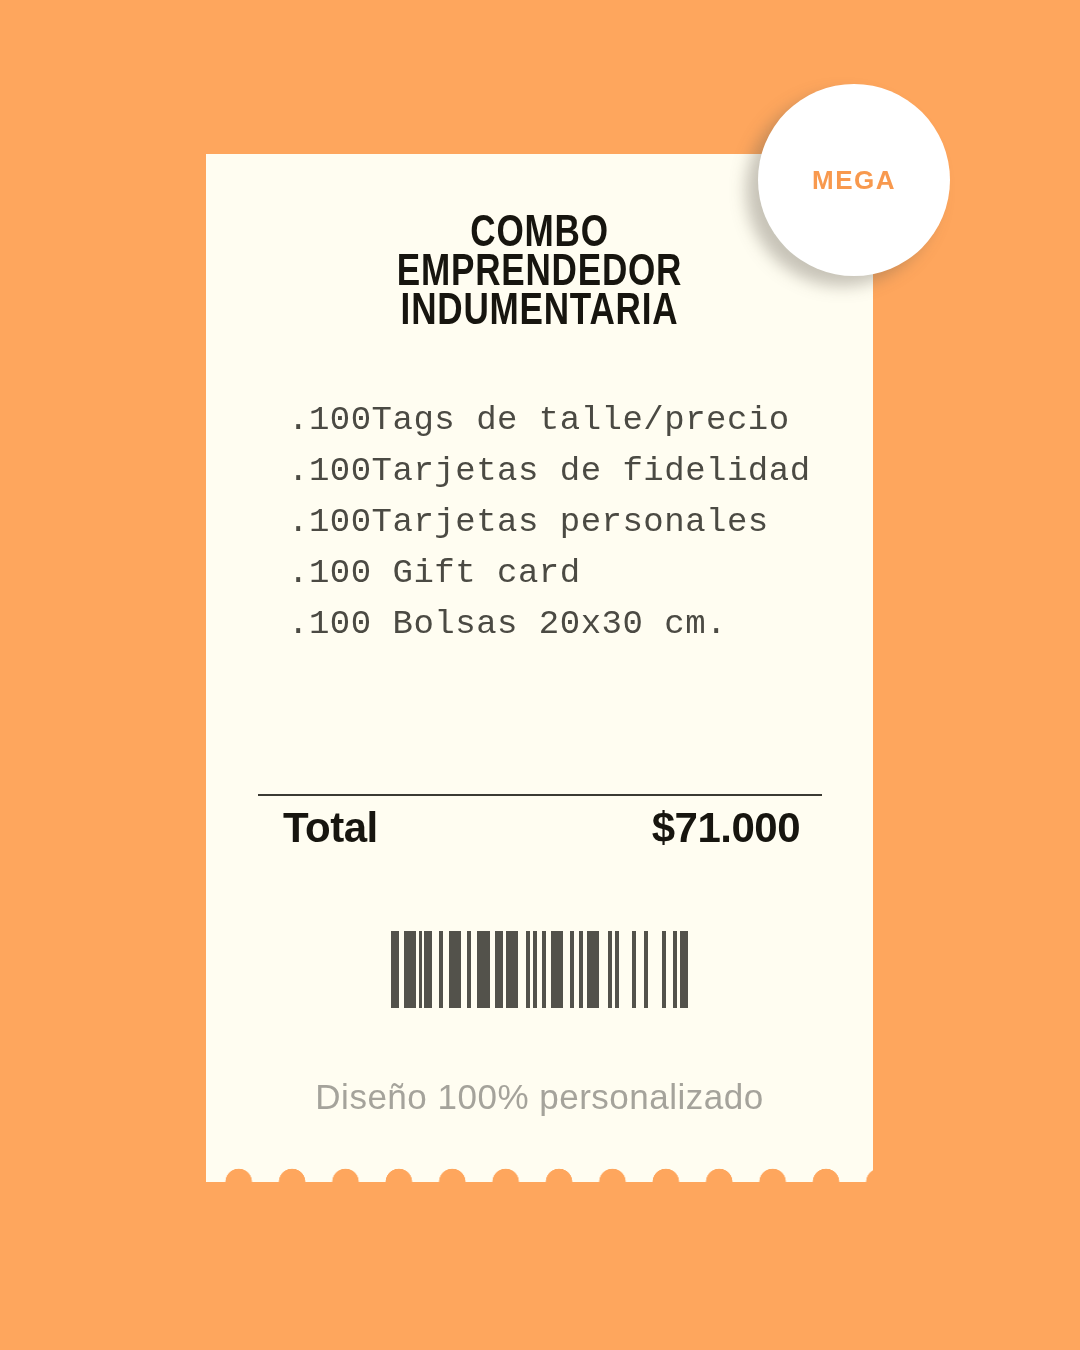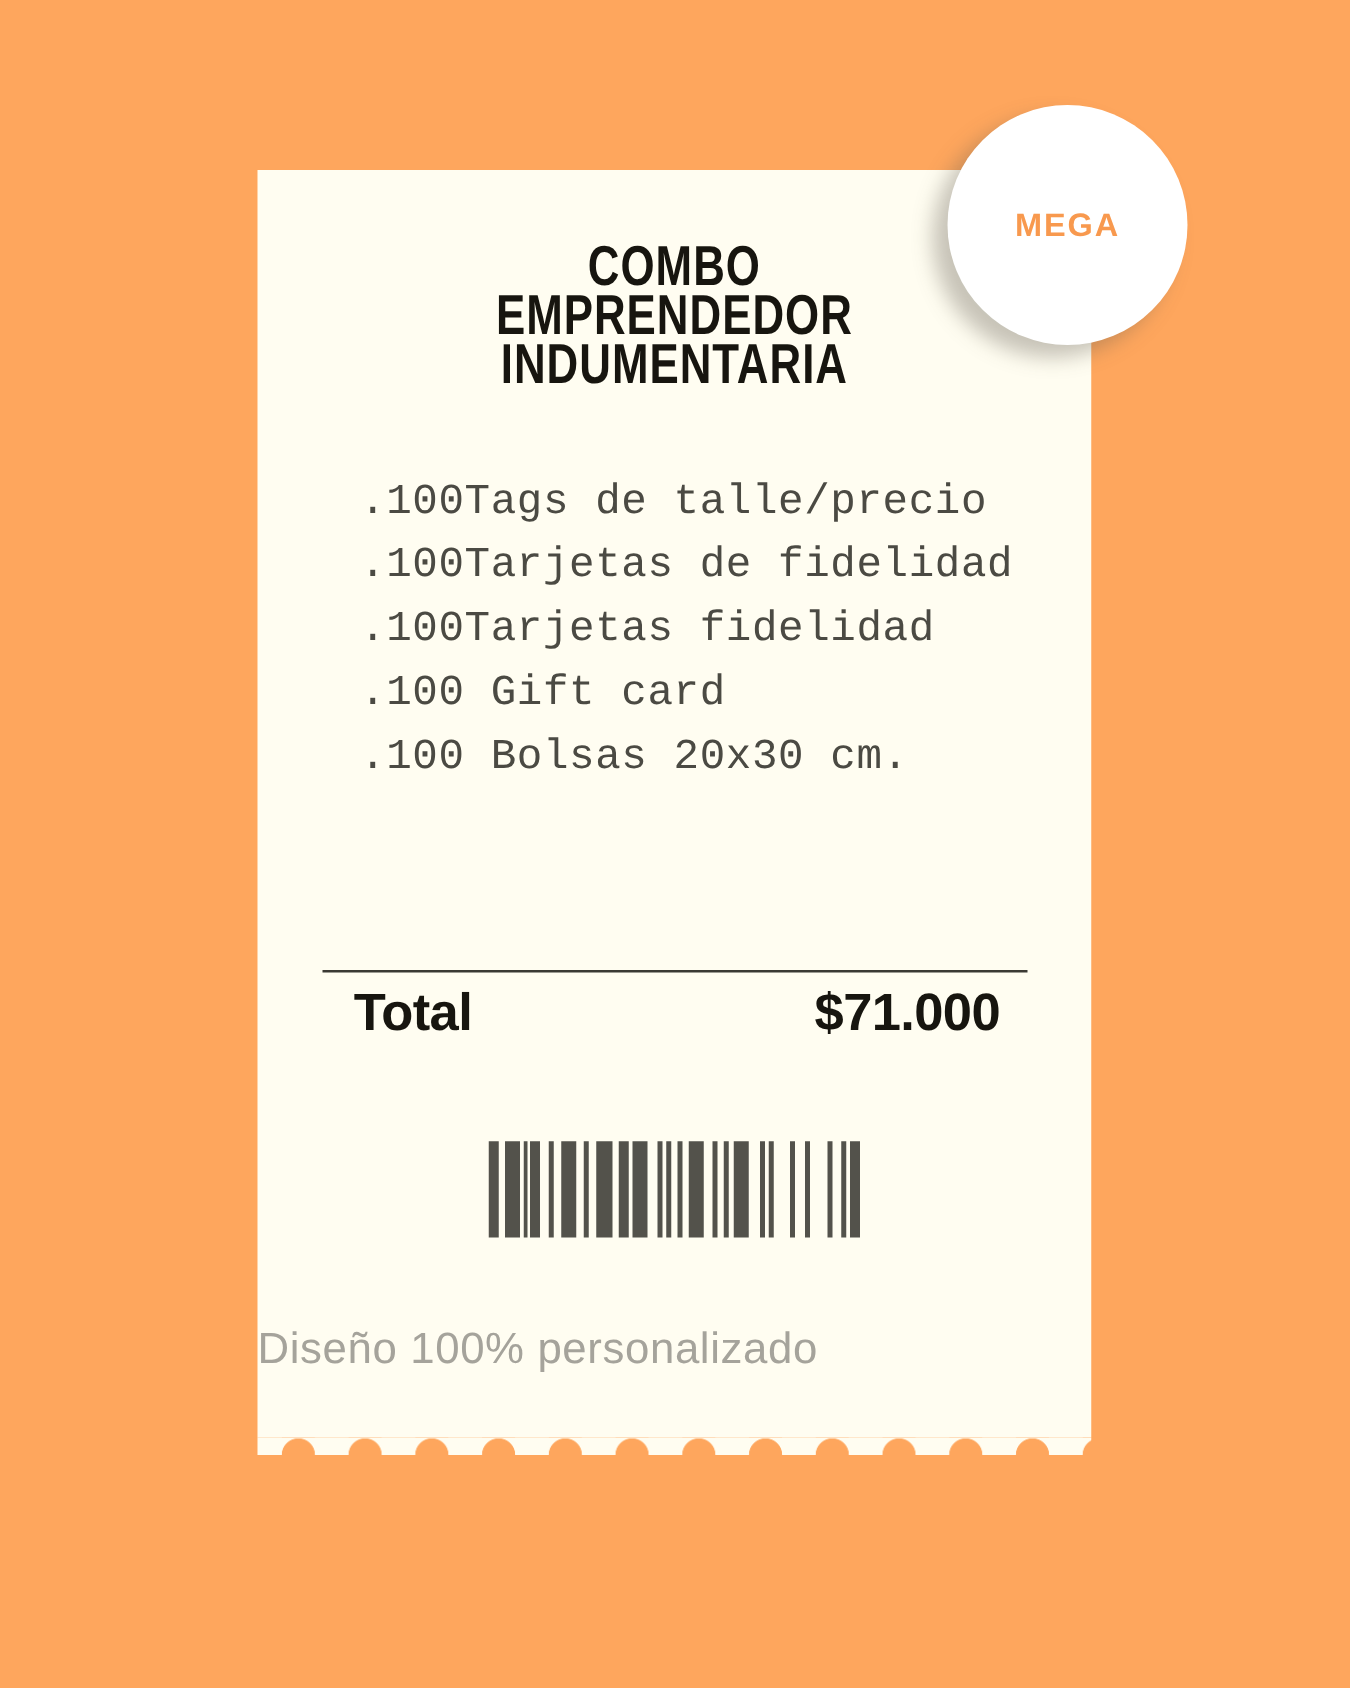--- a/index.html
+++ b/index.html
@@ -19,21 +19,21 @@
     overflow:hidden;
   }
   .canvas{
     position:relative;
     width:1080px;height:1350px;
     background:var(--orange);
   }
   
   .receipt{
     position:absolute;
-    left:206px;top:136px;
+    left:206px;top:154px;
     width:742px;height:1028px;
   }
   .receipt-body{
     position:relative;
     width:667px;height:1014px;
     background:var(--cream);
   }
   .scallop{
     width:667px;height:14px;
     background-image:radial-gradient(circle at 50% 100%, var(--orange) 13px, var(--cream) 13.6px);
@@ -89,21 +89,21 @@
     top:777px;left:185px;
     width:297px;height:77px;
     display:flex;
     align-items:stretch;
   }
   .barcode .bar{background:var(--bar);height:100%;flex:none;}
   .barcode .gap{background:transparent;height:100%;flex:none;}
   .footnote{
     position:absolute;
     top:921px;left:0;right:0;
-    text-align:left;
+    text-align:center;
     font-size:35px;
     line-height:44px;
     color:var(--muted);
     letter-spacing:0.5px;
   }
   
   .badge{
     position:absolute;
     left:758px;top:84px;
     width:192px;height:192px;
@@ -131,21 +131,21 @@
 
       <h1 class="title">
         <span class="title-line">COMBO</span>
         <span class="title-line">EMPRENDEDOR</span>
         <span class="title-line">INDUMENTARIA</span>
       </h1>
 
       <div class="items" id="items-list">
           <div class="item">.100Tags de talle/precio</div>
           <div class="item">.100Tarjetas de fidelidad</div>
-          <div class="item">.100Tarjetas fidelidad</div>
+          <div class="item">.100Tarjetas personales</div>
           <div class="item">.100 Gift card</div>
           <div class="item">.100 Bolsas 20x30 cm.</div>
         </div>
 
       <div class="rule"></div>
 
       <div class="total-row">
         <span class="total-label">Total</span>
         <span class="total-amount">$71.000</span>
       </div>

